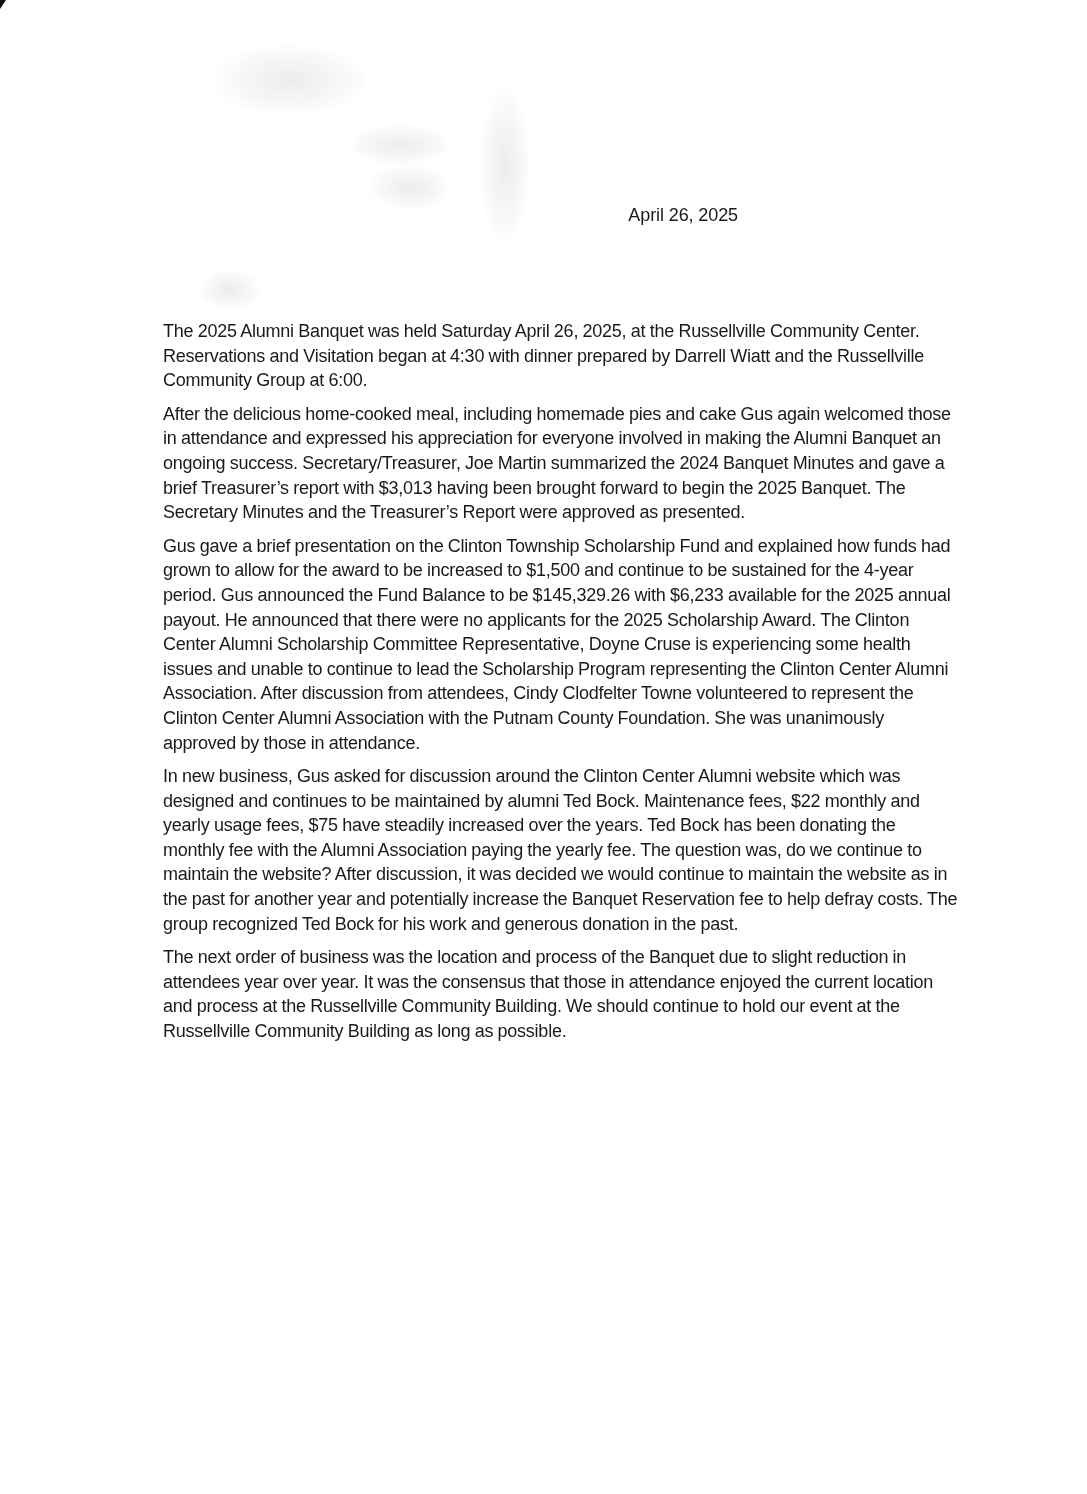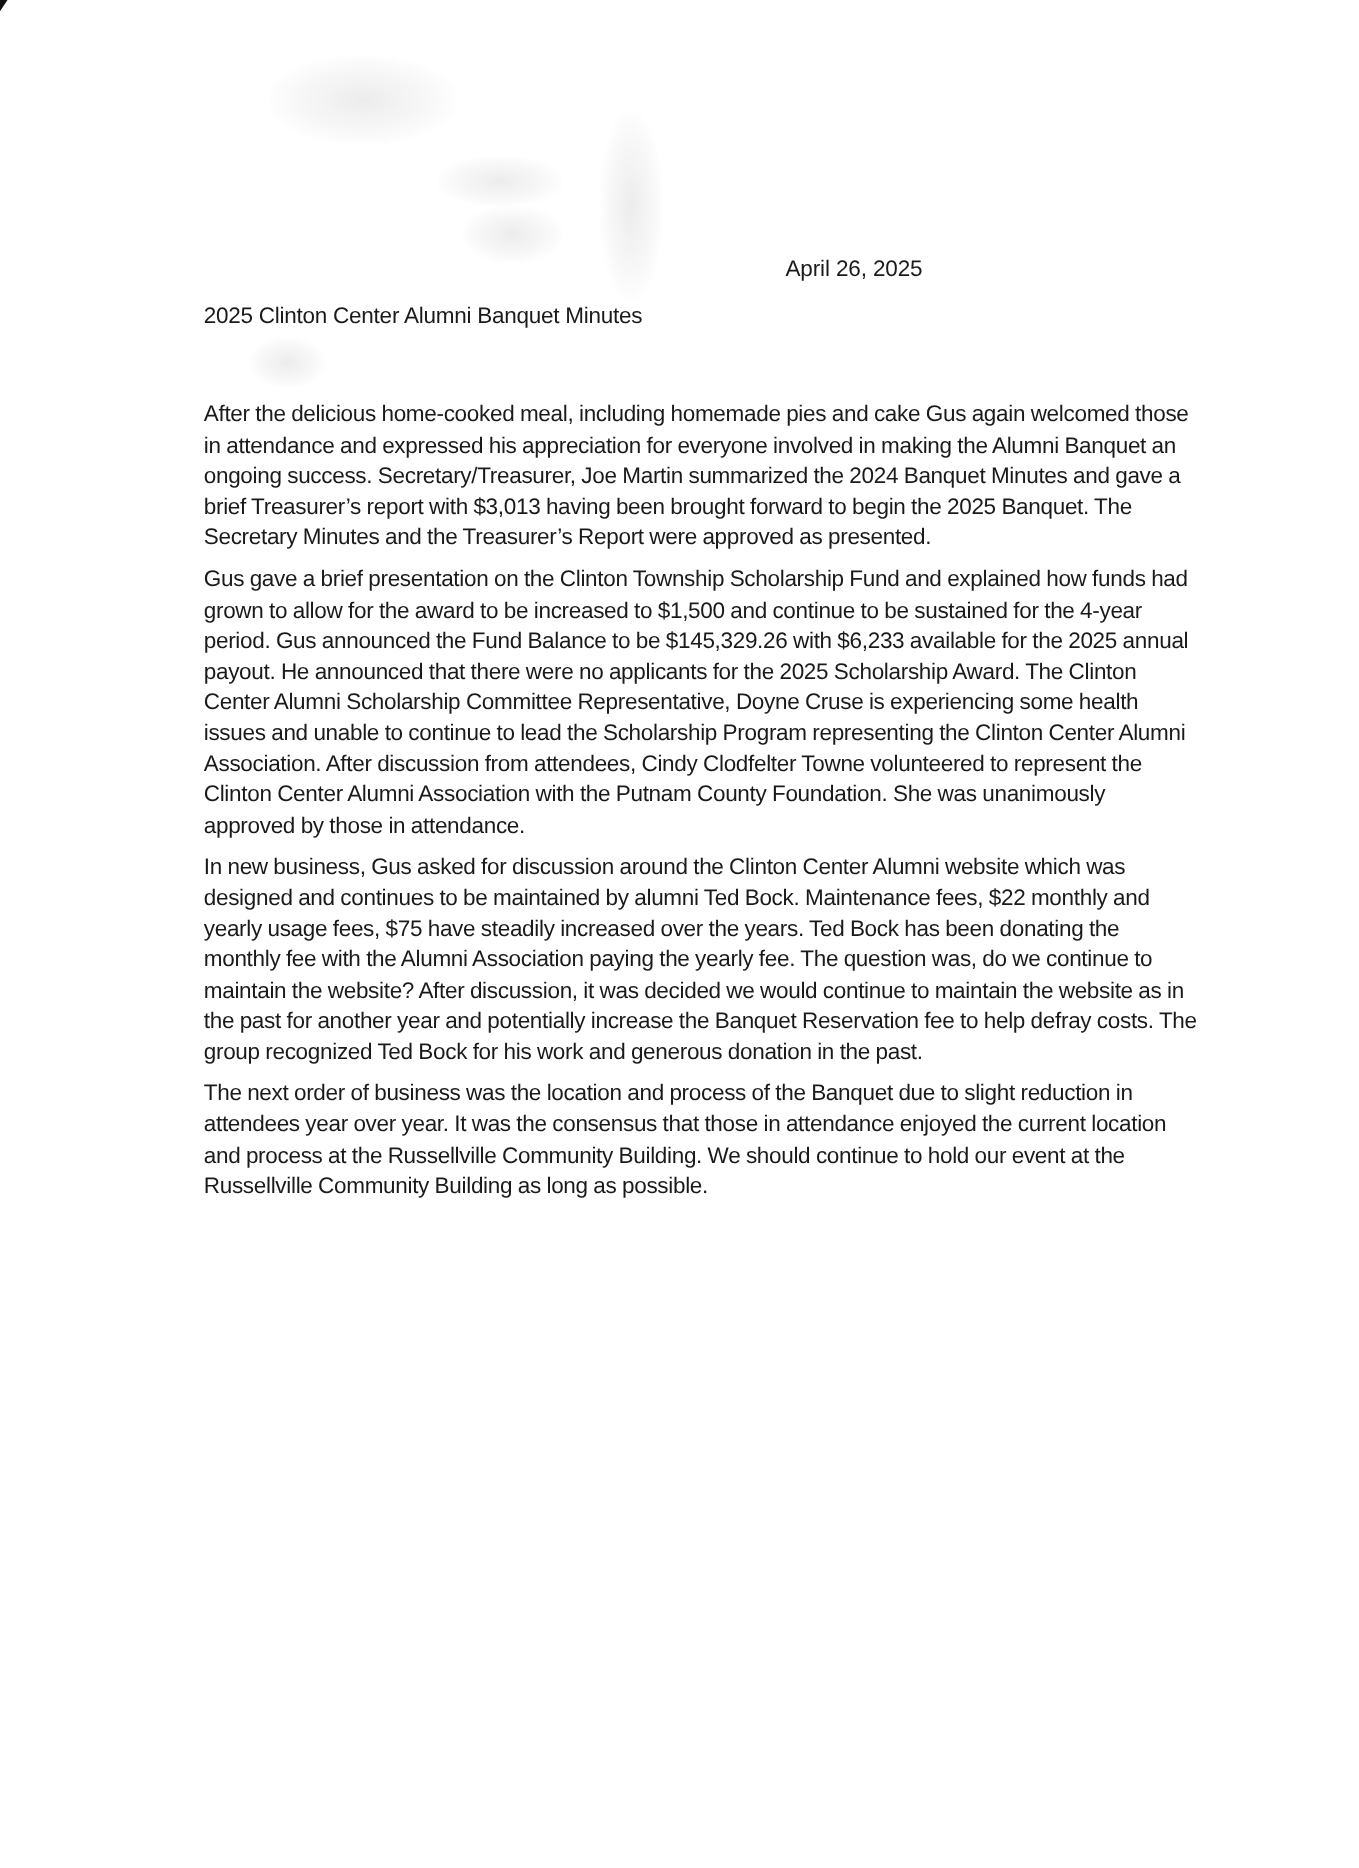--- a/index.html
+++ b/index.html
@@ -72,21 +72,21 @@
 <div class="page">
   <div class="corner-mark"></div>
 
   <div class="smudge" style="left:215px;top:45px;width:150px;height:70px;"></div>
   <div class="smudge" style="left:350px;top:125px;width:100px;height:40px;"></div>
   <div class="smudge" style="left:370px;top:165px;width:80px;height:45px;"></div>
   <div class="smudge" style="left:480px;top:90px;width:50px;height:150px;"></div>
   <div class="smudge" style="left:200px;top:270px;width:60px;height:40px;"></div>
 
   <div class="date">April 26, 2025</div>
-  <h1 class="title">2025 Clinton Center Alumni Banquet Minutes</h1>
 
   <div class="body">
+    <p class="para">The 2025 Alumni Banquet was held Saturday April 26, 2025, at the Russellville Community Center. Reservations and Visitation began at 4:30 with dinner prepared by Darrell Wiatt and the Russellville Community Group at 6:00.</p>
     <p class="para">After the delicious home-cooked meal, including homemade pies and cake Gus again welcomed those in attendance and expressed his appreciation for everyone involved in making the Alumni Banquet an ongoing success. Secretary/Treasurer, Joe Martin summarized the 2024 Banquet Minutes and gave a brief Treasurer’s report with $3,013 having been brought forward to begin the 2025 Banquet. The Secretary Minutes and the Treasurer’s Report were approved as presented.</p>
     <p class="para">Gus gave a brief presentation on the Clinton Township Scholarship Fund and explained how funds had grown to allow for the award to be increased to $1,500 and continue to be sustained for the 4-year period. Gus announced the Fund Balance to be $145,329.26 with $6,233 available for the 2025 annual payout. He announced that there were no applicants for the 2025 Scholarship Award. The Clinton Center Alumni Scholarship Committee Representative, Doyne Cruse is experiencing some health issues and unable to continue to lead the Scholarship Program representing the Clinton Center Alumni Association. After discussion from attendees, Cindy Clodfelter Towne volunteered to represent the Clinton Center Alumni Association with the Putnam County Foundation. She was unanimously approved by those in attendance.</p>
     <p class="para">In new business, Gus asked for discussion around the Clinton Center Alumni website which was designed and continues to be maintained by alumni Ted Bock. Maintenance fees, $22 monthly and yearly usage fees, $75 have steadily increased over the years. Ted Bock has been donating the monthly fee with the Alumni Association paying the yearly fee. The question was, do we continue to maintain the website? After discussion, it was decided we would continue to maintain the website as in the past for another year and potentially increase the Banquet Reservation fee to help defray costs. The group recognized Ted Bock for his work and generous donation in the past.</p>
     <p class="para">The next order of business was the location and process of the Banquet due to slight reduction in attendees year over year. It was the consensus that those in attendance enjoyed the current location and process at the Russellville Community Building. We should continue to hold our event at the Russellville Community Building as long as possible.</p>
   </div>
 </div>
 
 </body></html>

